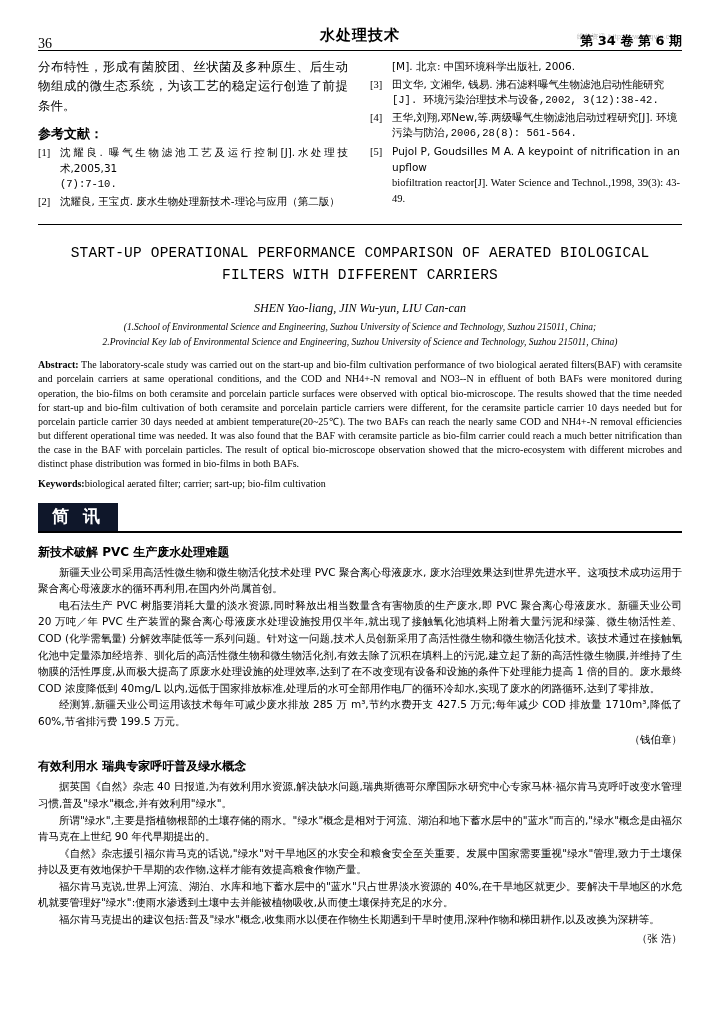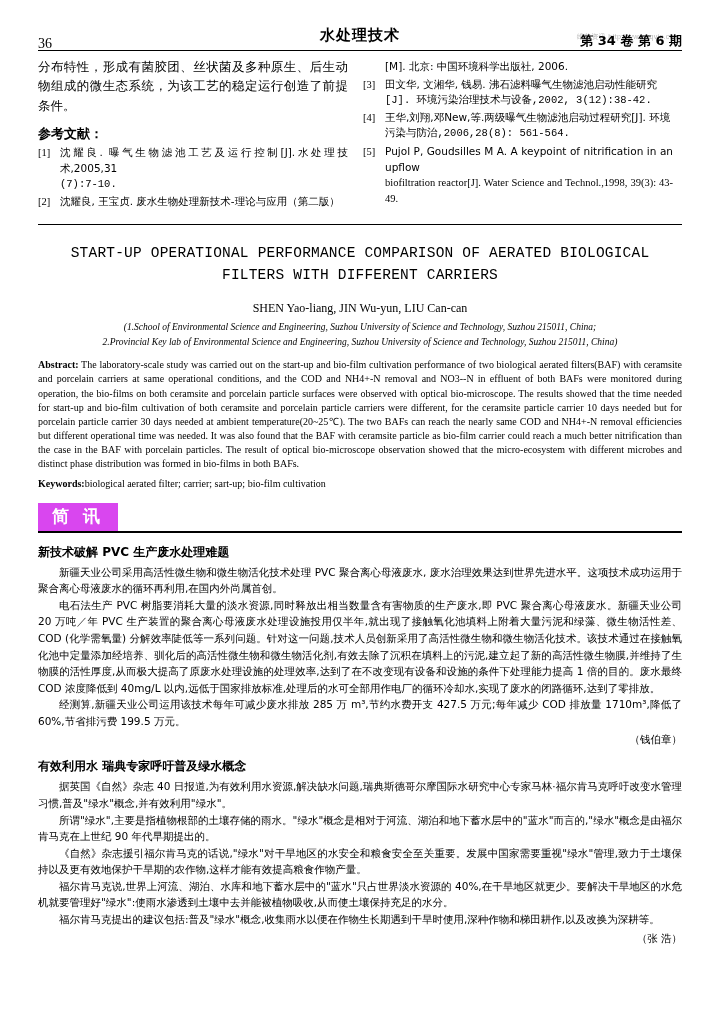--- a/index.html
+++ b/index.html
@@ -40,21 +40,21 @@
   }
   .runhead .issue {
     position:absolute; right:0; top:6px;
     font-size:13px; font-weight:bold;
     font-family:"DejaVu Sans", sans-serif;
   }
   .rule { border-top:1.6px solid #000; margin-top:2px; }
 
   
   .cols {
-    display:flex; gap:15px; margin-top:6px;
+    display:flex; gap:22px; margin-top:6px;
   }
   .col { width:310px; }
   .cn-text {
     font-size:12.5px; line-height:1.55;
     font-family:"DejaVu Sans", sans-serif;
     text-align:justify;
   }
   .refs-title {
     font-size:13px; font-weight:bold; margin-top:10px; margin-bottom:2px;
     font-family:"DejaVu Sans", sans-serif;
@@ -71,20 +71,21 @@
     text-align:center;
     font-family:Liberation Mono, monospace;
     font-size:14.5px;
     line-height:1.5;
     letter-spacing:.2px;
   }
   .en-authors {
     margin-top:14px; text-align:center;
     font-family:"Liberation Serif", serif;
     font-size:12px;
+    font-style:italic;
   }
   .en-affil {
     margin-top:4px; text-align:center;
     font-family:"Liberation Serif", serif;
     font-style:italic;
     font-size:9.5px; line-height:1.5;
   }
   .en-abstract {
     margin-top:9px;
     font-family:"Liberation Serif", serif;
@@ -98,21 +99,21 @@
   }
 
   
   .brief-banner {
     margin-top:14px;
     height:30px;
     display:flex; align-items:center;
     border-bottom:2px solid #000;
   }
   .brief-box {
-    background:#d946ef; color:#fff;
+    background:#0f172a; color:#fff;
     font-size:17px; font-weight:bold;
     padding:2px 14px 3px 14px;
     letter-spacing:4px;
     font-family:"DejaVu Sans", sans-serif;
   }
 
   
   .news-h {
     font-size:12px; font-weight:bold; margin-top:11px; margin-bottom:3px;
     font-family:"DejaVu Sans", sans-serif;

